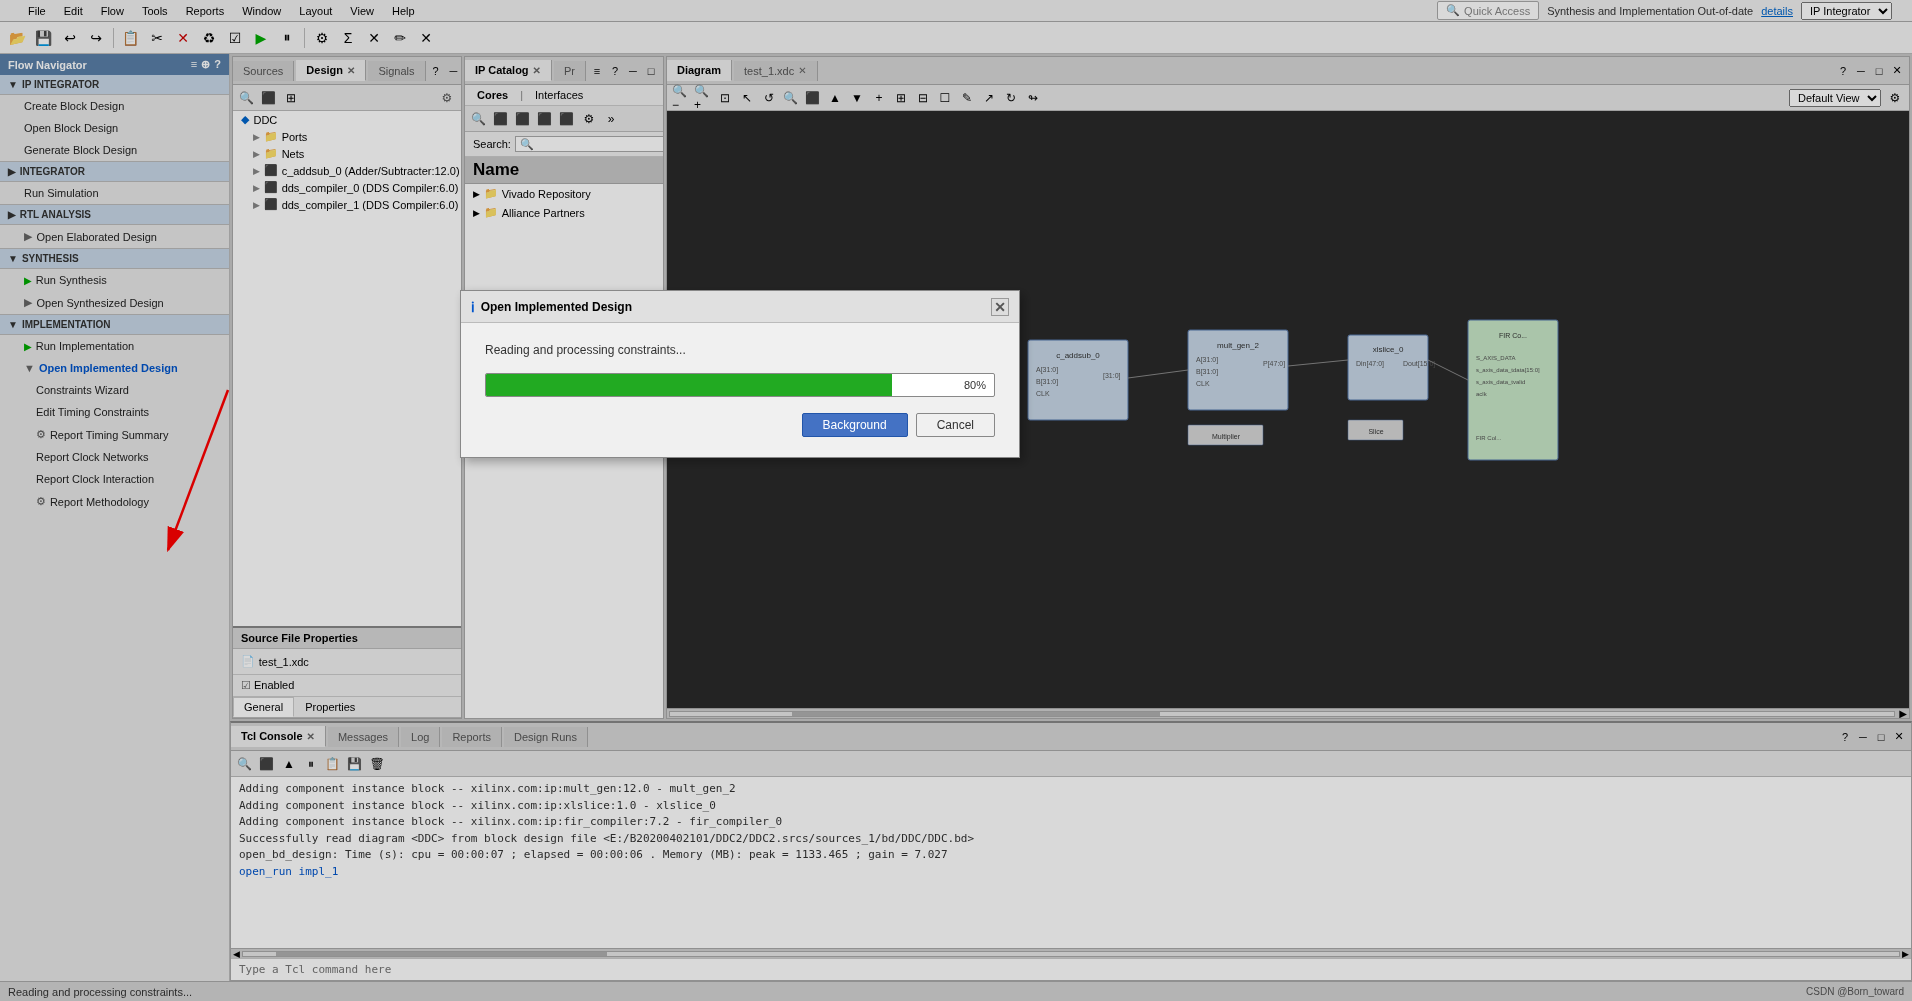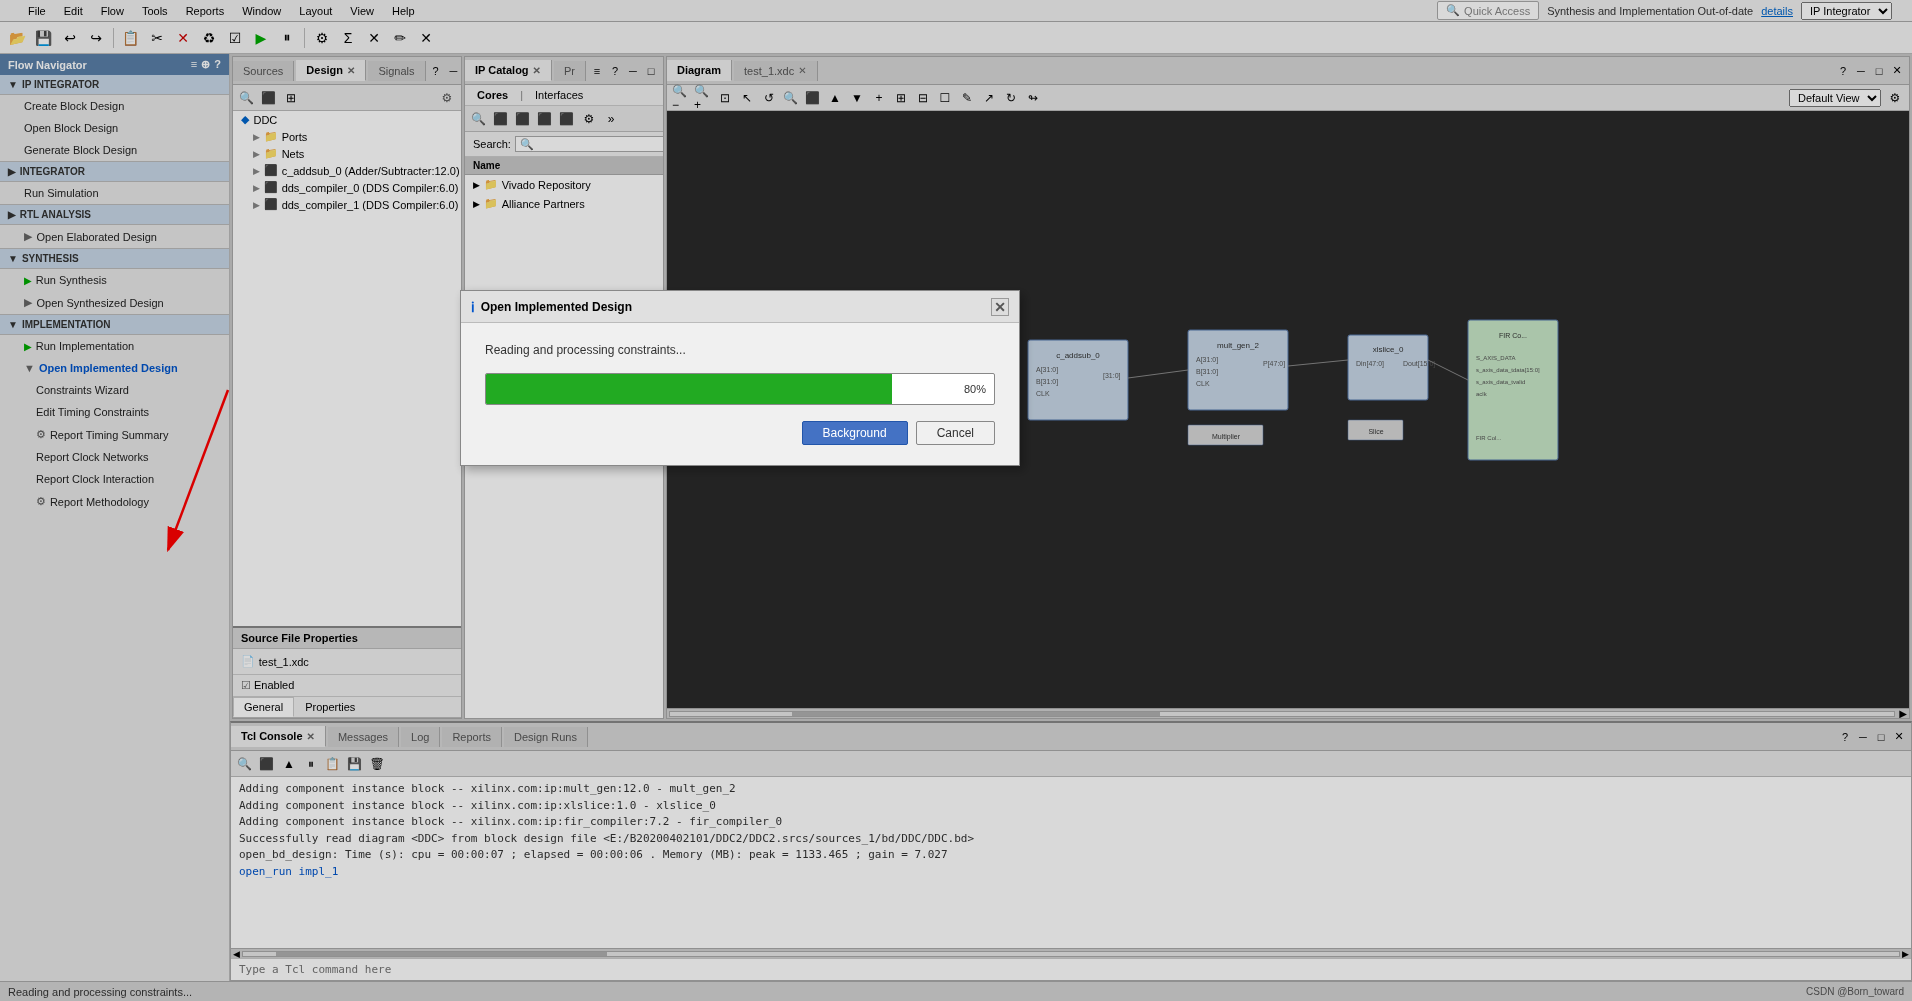--- a/index.html
+++ b/index.html
@@ -75,21 +75,21 @@
     .statusbar-right { margin-left: auto; color: #555; font-size: 10px; }
 
     
     .dialog-overlay { position: fixed; top: 0; left: 0; width: 1912px; height: 1001px; background: rgba(0,0,0,0.15); z-index: 100; display: flex; align-items: center; justify-content: center; pointer-events: none; }
     .dialog { background: #f0f0f0; border: 1px solid #888; box-shadow: 4px 4px 10px rgba(0,0,0,0.3); width: 560px; pointer-events: all; position: absolute; top: 290px; left: 460px; }
     .dialog-title { background: #e0e0e0; border-bottom: 1px solid #bbb; padding: 6px 10px; display: flex; align-items: center; justify-content: space-between; font-size: 12px; font-weight: bold; }
     .dialog-title-icon { color: #0055cc; font-size: 14px; margin-right: 6px; }
     .dialog-close { cursor: pointer; font-size: 14px; color: #555; border: 1px solid #999; background: #ddd; width: 18px; height: 18px; display: flex; align-items: center; justify-content: center; }
     .dialog-body { padding: 20px 24px; }
     .dialog-msg { font-size: 12px; color: #333; margin-bottom: 16px; }
-    .progress-bar-bg { background: white; border: 1px solid #888; height: 32px; position: relative; border-radius: 2px; overflow: hidden; margin-bottom: 8px; }
+    .progress-bar-bg { background: white; border: 1px solid #888; height: 24px; position: relative; border-radius: 2px; overflow: hidden; margin-bottom: 8px; }
     .progress-bar-fill { background: #22aa22; height: 100%; width: 80%; }
     .progress-pct { position: absolute; right: 8px; top: 50%; transform: translateY(-50%); font-size: 11px; color: #333; }
     .dialog-buttons { display: flex; justify-content: flex-end; gap: 8px; margin-top: 16px; }
     .btn { padding: 4px 20px; font-size: 12px; cursor: pointer; border-radius: 2px; }
     .btn-primary { background: #4472c4; color: white; border: 1px solid #2255aa; }
     .btn-secondary { background: #f0f0f0; color: #333; border: 1px solid #888; }
     .src-props-tab { padding: 3px 10px; font-size: 11px; cursor: pointer; border: 1px solid transparent; }
     .src-props-tab.active { background: white; border-color: #ccc; border-bottom-color: white; }
 
     
@@ -376,21 +376,21 @@
           <div class="ptb-btn">⬛</div>
           <div class="ptb-btn">⬛</div>
           <div class="ptb-btn">⬛</div>
           <div class="ptb-btn">⚙</div>
           <div class="ptb-btn">»</div>
         </div>
         <div class="ip-search">
           <span style="font-size:11px;">Search:</span>
           <input type="text" style="flex: 1 1 0%; border: 1px solid rgb(170, 170, 170); padding: 1px 4px; font-size: 11px;" placeholder="🔍">
         </div>
-        <div style="background:#c8c8c8; padding:3px 8px; font-size:10px; font-weight:bold; border-bottom:1px solid #aaa;">Name</div>
+        <div style="background:#c8c8c8; padding:3px 8px; font-size:17px; font-weight:bold; border-bottom:1px solid #aaa;">Name</div>
         <div class="panel-content">
           <div class="ip-tree-item">
             <span style="font-size:9px;">▶</span>
             <span class="folder">📁</span>
             <span>Vivado Repository</span>
           </div>
           <div class="ip-tree-item">
             <span style="font-size:9px;">▶</span>
             <span class="folder">📁</span>
             <span>Alliance Partners</span>

